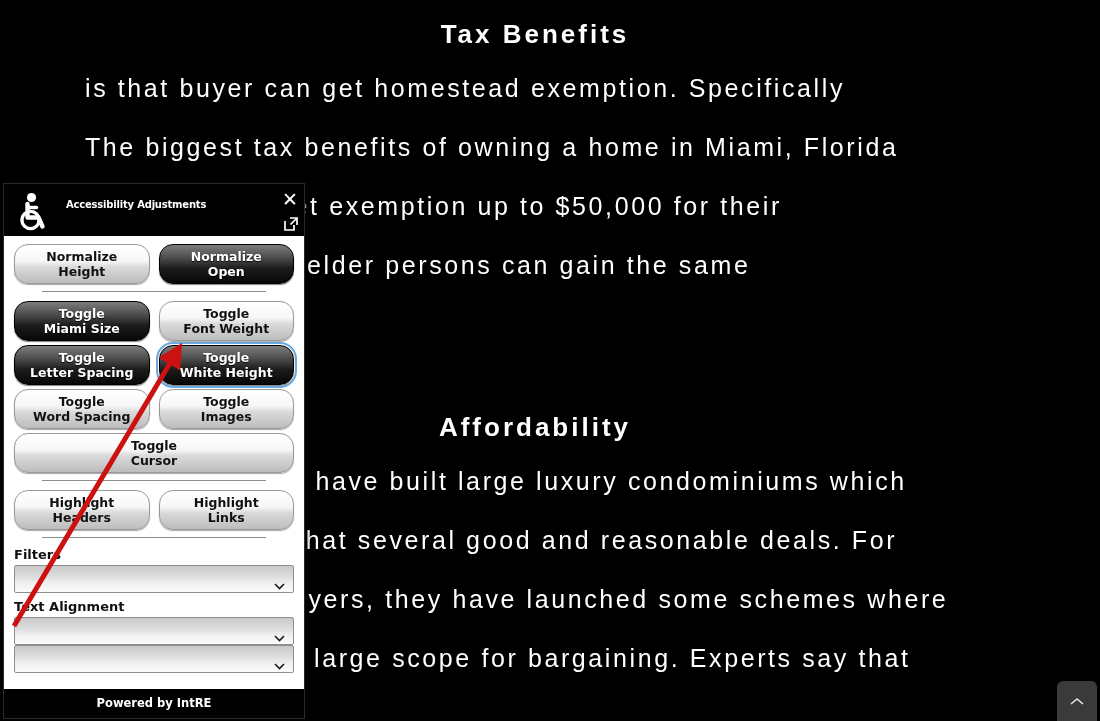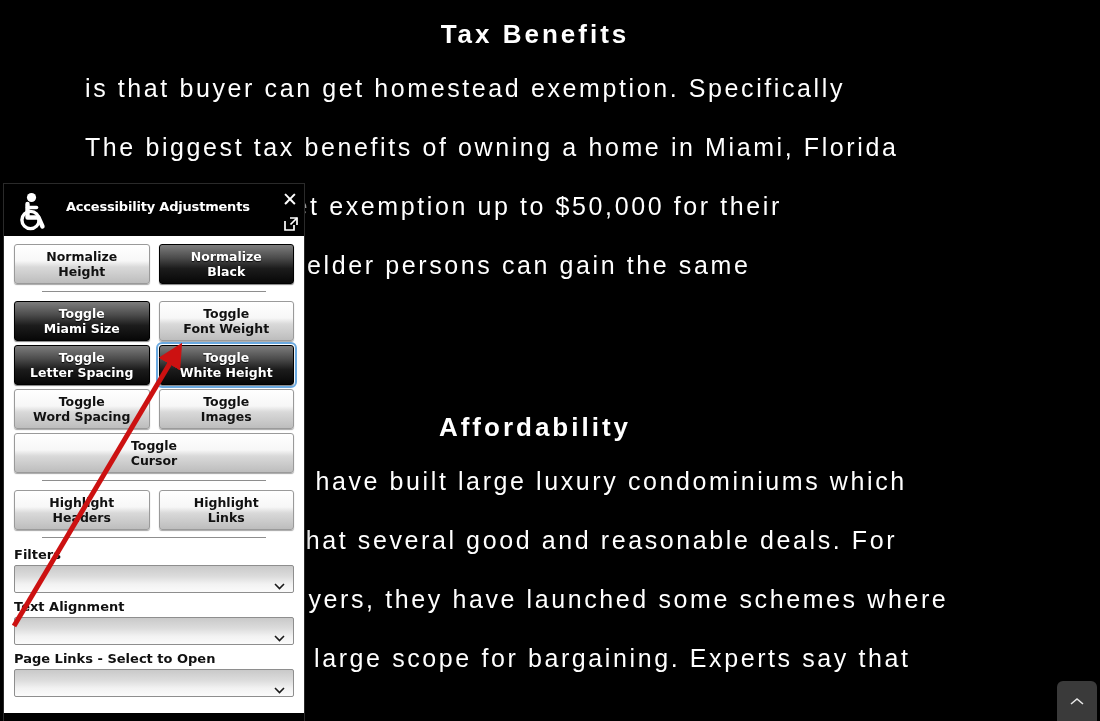--- a/index.html
+++ b/index.html
@@ -110,21 +110,21 @@
     position: absolute;
     left: 10px;
     top: 6px;
     width: 42px;
     height: 42px;
   }
   #widget-title {
     position: absolute;
     left: 62px;
     top: 15px;
-    font-size: 13px;
+    font-size: 10px;
     font-weight: 700;
     color: #ffffff;
     letter-spacing: -0.2px;
   }
   #widget-close-btn {
     position: absolute;
     right: 3px;
     top: 4px;
     width: 22px;
     height: 22px;
@@ -153,21 +153,21 @@
 
   .btn-row {
     display: flex;
     gap: 9px;
     margin-bottom: 4px;
   }
   .ax-btn {
     flex: 1 1 0;
     min-width: 0;
     height: 40px;
-    border-radius: 3px;
+    border-radius: 14px;
     font-size: 12.5px;
     font-weight: 700;
     line-height: 15px;
     display: flex;
     flex-direction: column;
     align-items: center;
     justify-content: center;
     text-align: center;
     cursor: pointer;
     box-sizing: border-box;
@@ -305,21 +305,21 @@
 
   <div id="widget-body">
 
     <div class="btn-row">
       <div class="ax-btn light">
         <span class="ln">Normalize</span>
         <span class="ln">Height</span>
       </div>
       <div class="ax-btn dark">
         <span class="ln">Normalize</span>
-        <span class="ln">Black</span>
+        <span class="ln">Open</span>
       </div>
     </div>
 
     <div class="ax-sep"></div>
 
     <div class="btn-row">
       <div class="ax-btn dark">
         <span class="ln">Toggle</span>
         <span class="ln">Miami Size</span>
       </div>
@@ -384,21 +384,20 @@
 
     <div class="field-label">Text Alignment</div>
     <div class="ax-select">
       <span class="chev">
         <svg width="11" height="8" viewBox="0 0 11 8">
           <polyline points="1,2 5.5,6.5 10,2" fill="none" stroke="#1a1a1a" stroke-width="1.6"></polyline>
         </svg>
       </span>
     </div>
 
-    <div class="field-label">Page Links - Select to Open</div>
     <div class="ax-select">
       <span class="chev">
         <svg width="11" height="8" viewBox="0 0 11 8">
           <polyline points="1,2 5.5,6.5 10,2" fill="none" stroke="#1a1a1a" stroke-width="1.6"></polyline>
         </svg>
       </span>
     </div>
 
   </div>
 

